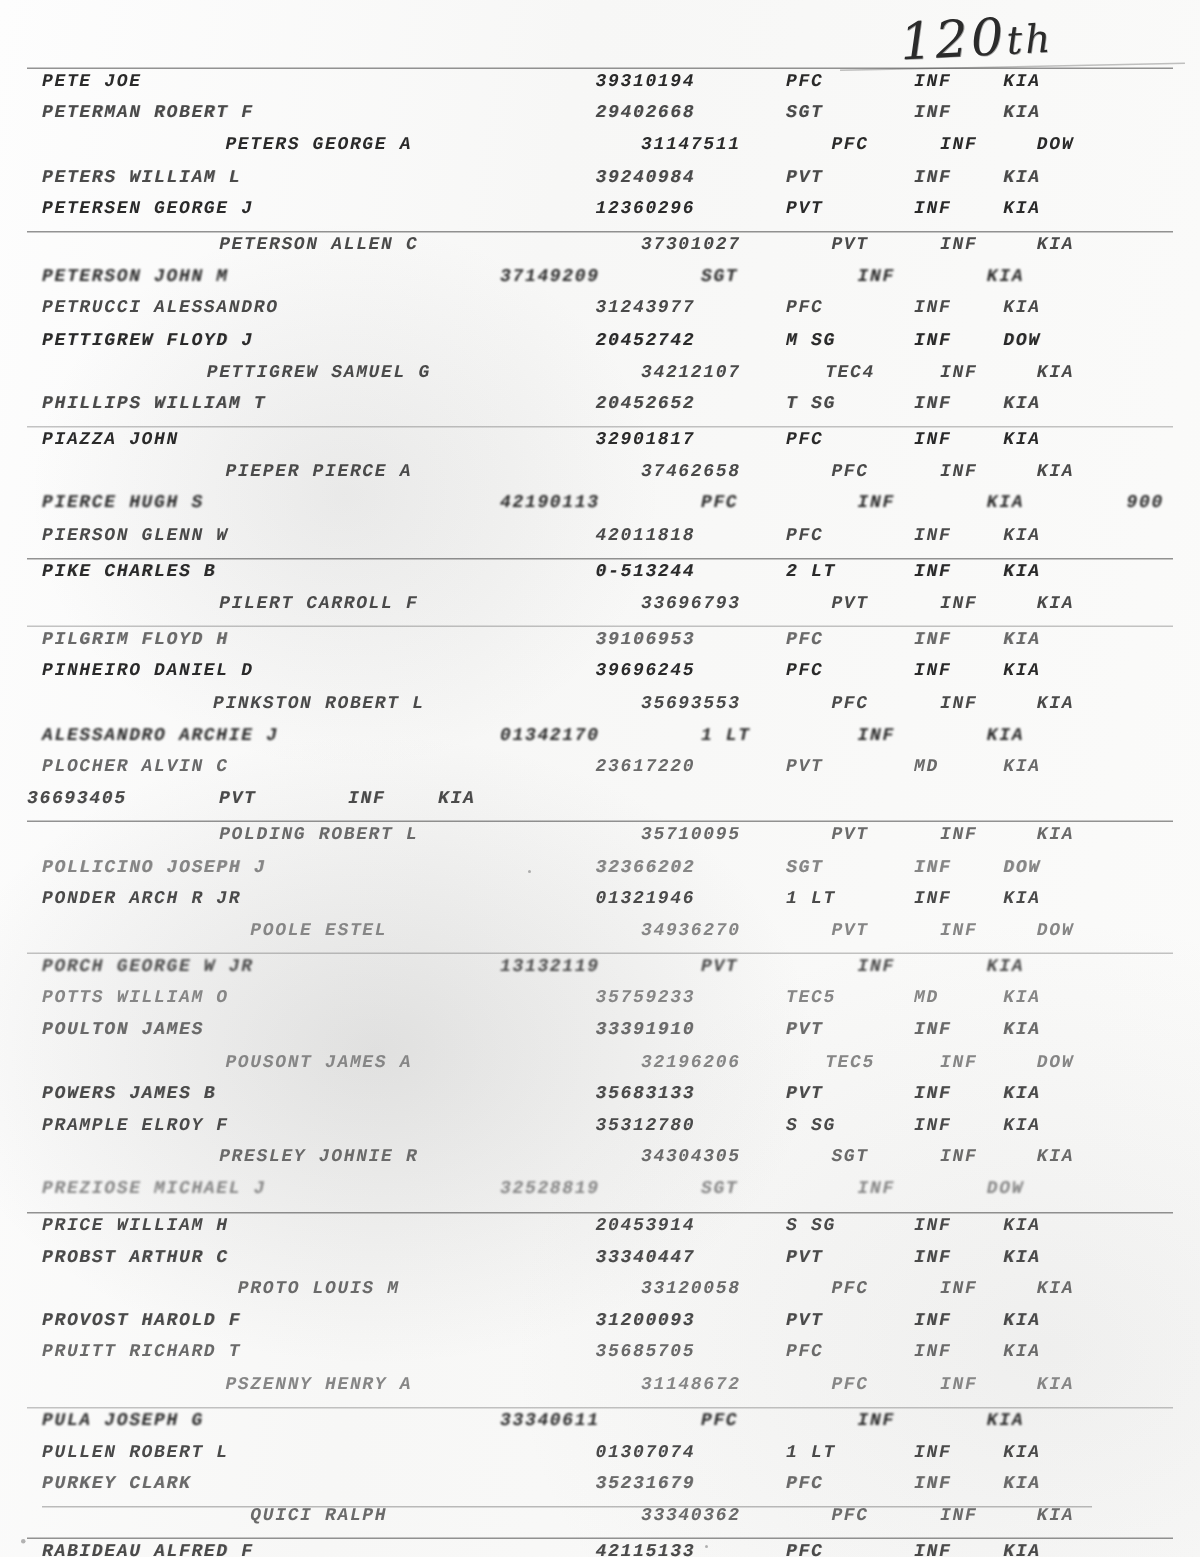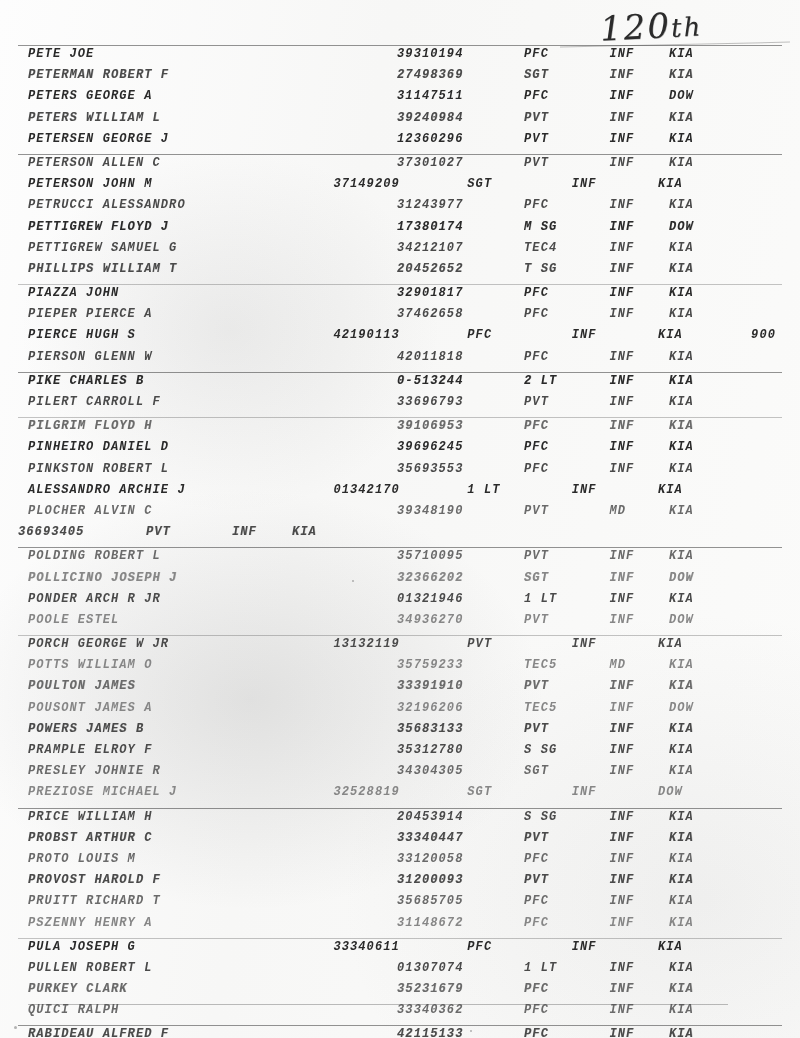--- a/index.html
+++ b/index.html
@@ -88,21 +88,21 @@
   .c-status{ width: 70px; }
   .c-note  { width: 44px; font-style: italic; }
 
   
   .f1 { color: #2a2a2a; }
   .f2 { color: #4a4a4a; }
   .f3 { color: #6a6a6a; }
   .f4 { color: #868686; }
 
   .blur1 { text-shadow: 0.4px 0 0 rgba(0,0,0,0.25); }
-  .blur2 { filter: blur(0.35px); }
+  .blur2 { filter: blur(0.35px); text-align: center; }
   .blur3 { filter: blur(0.6px); gap: 44px; }
 
   
   .speck {
     position: absolute;
     background: rgba(90,90,90,0.45);
     border-radius: 50%;
   }
   #bottom-rule {
     position: absolute;
@@ -129,21 +129,21 @@
         <div class="row f1 ">
           <div class="c-name">PETE JOE</div>
           <div class="c-serial">39310194</div>
           <div class="c-rank">PFC</div>
           <div class="c-branch">INF</div>
           <div class="c-status">KIA</div>
           <div class="c-note"></div>
         </div>
         <div class="row f2 blur1">
           <div class="c-name">PETERMAN ROBERT F</div>
-          <div class="c-serial">27498369</div>
+          <div class="c-serial">29402668</div>
           <div class="c-rank">SGT</div>
           <div class="c-branch">INF</div>
           <div class="c-status">KIA</div>
           <div class="c-note"></div>
         </div>
         <div class="row f1 blur2">
           <div class="c-name">PETERS GEORGE A</div>
           <div class="c-serial">31147511</div>
           <div class="c-rank">PFC</div>
           <div class="c-branch">INF</div>
@@ -188,21 +188,21 @@
         <div class="row f2 ">
           <div class="c-name">PETRUCCI ALESSANDRO</div>
           <div class="c-serial">31243977</div>
           <div class="c-rank">PFC</div>
           <div class="c-branch">INF</div>
           <div class="c-status">KIA</div>
           <div class="c-note"></div>
         </div>
         <div class="row f1 blur1">
           <div class="c-name">PETTIGREW FLOYD J</div>
-          <div class="c-serial">17380174</div>
+          <div class="c-serial">20452742</div>
           <div class="c-rank">M SG</div>
           <div class="c-branch">INF</div>
           <div class="c-status">DOW</div>
           <div class="c-note"></div>
         </div>
         <div class="row f2 blur2">
           <div class="c-name">PETTIGREW SAMUEL G</div>
           <div class="c-serial">34212107</div>
           <div class="c-rank">TEC4</div>
           <div class="c-branch">INF</div>
@@ -301,21 +301,21 @@
         <div class="row f1 blur3">
           <div class="c-name">ALESSANDRO ARCHIE J</div>
           <div class="c-serial">01342170</div>
           <div class="c-rank">1 LT</div>
           <div class="c-branch">INF</div>
           <div class="c-status">KIA</div>
           <div class="c-note"></div>
         </div>
         <div class="row f3 ">
           <div class="c-name">PLOCHER ALVIN C</div>
-          <div class="c-serial">39348190</div>
+          <div class="c-serial">23617220</div>
           <div class="c-rank">PVT</div>
           <div class="c-branch">MD</div>
           <div class="c-status">KIA</div>
           <div class="c-note"></div>
         </div>
         <div class="row f2 blur1">
           <div class="c-serial">36693405</div>
           <div class="c-rank">PVT</div>
           <div class="c-branch">INF</div>
           <div class="c-status">KIA</div>

